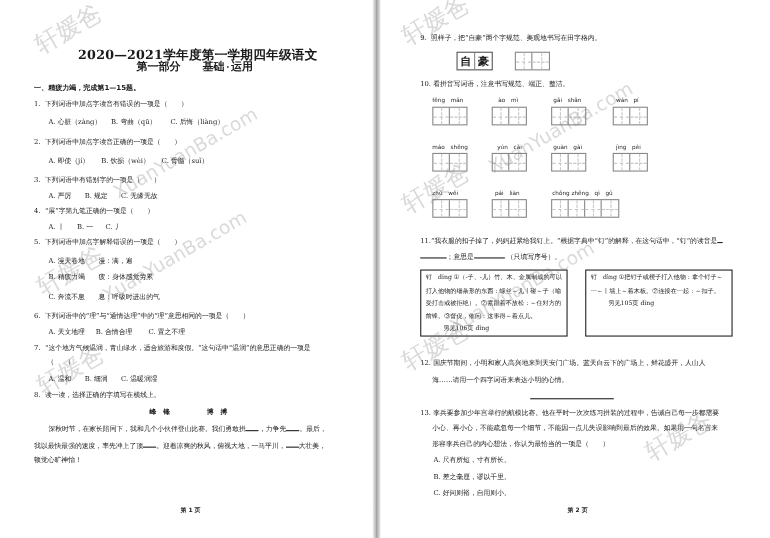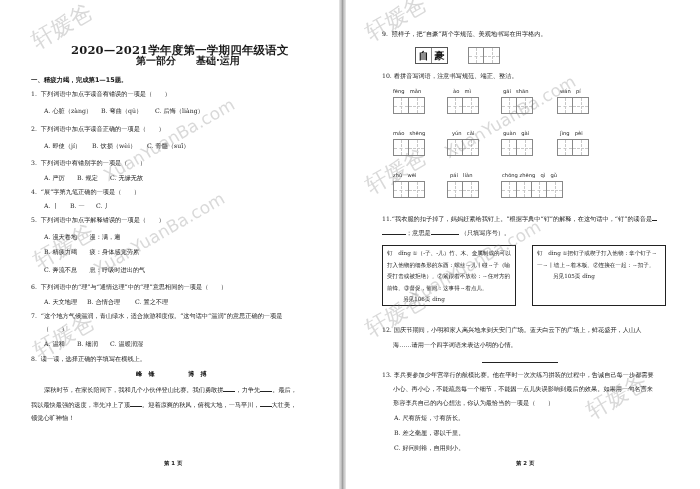--- a/index.html
+++ b/index.html
@@ -40,21 +40,21 @@
 
   .wm { position:absolute; color:rgba(120,120,120,0.28); font-family:"DejaVu Sans","Liberation Sans",sans-serif; white-space:nowrap; transform-origin:left top; pointer-events:none; }
   .wm-cn { font-size:22px; }
   .wm-en { font-size:17px; }
 </style>
 </head>
 <body>
 
 <div class="page page-left">
   <div class="abs title" style="left:71px;top:43px;">2020—2021学年度第一学期四年级语文</div>
-  <div class="abs subtitle" style="left:136px;top:54px;">第一部分　　基础·运用</div>
+  <div class="abs subtitle" style="left:124px;top:54px;font-family:Liberation Mono, monospace;">第一部分　　基础·运用</div>
   <div class="abs section" style="left:31px;top:76px;">一、精疲力竭，完成第1—15题。</div>
 
   <div class="abs q" style="left:31px;top:90px;">
     <span>1.</span>&nbsp;&nbsp;<span>下列词语中加点字读音有错误的一项是（　　）</span>
   </div>
   <div class="abs opt" style="left:44px;top:107px;">A. 心脏（zàng）</div>
   <div class="abs opt" style="left:101px;top:107px;">B. 弯曲（qū）</div>
   <div class="abs opt" style="left:155px;top:107px;">C. 后悔（liàng）</div>
 
   <div class="abs q" style="left:31px;top:125px;">

